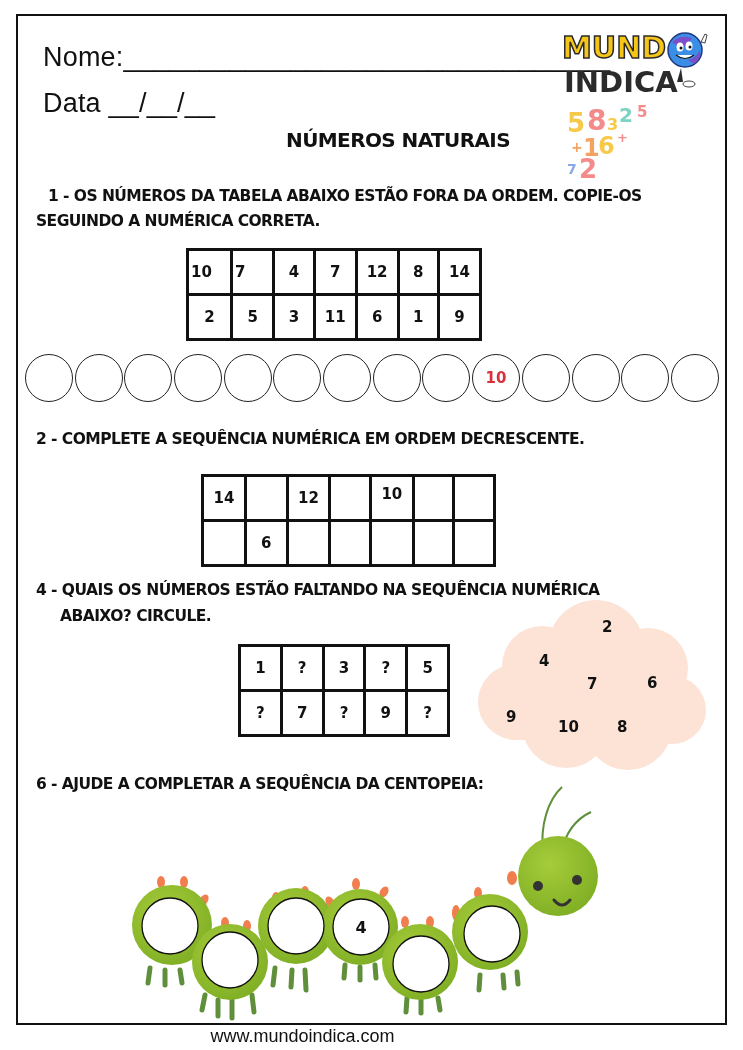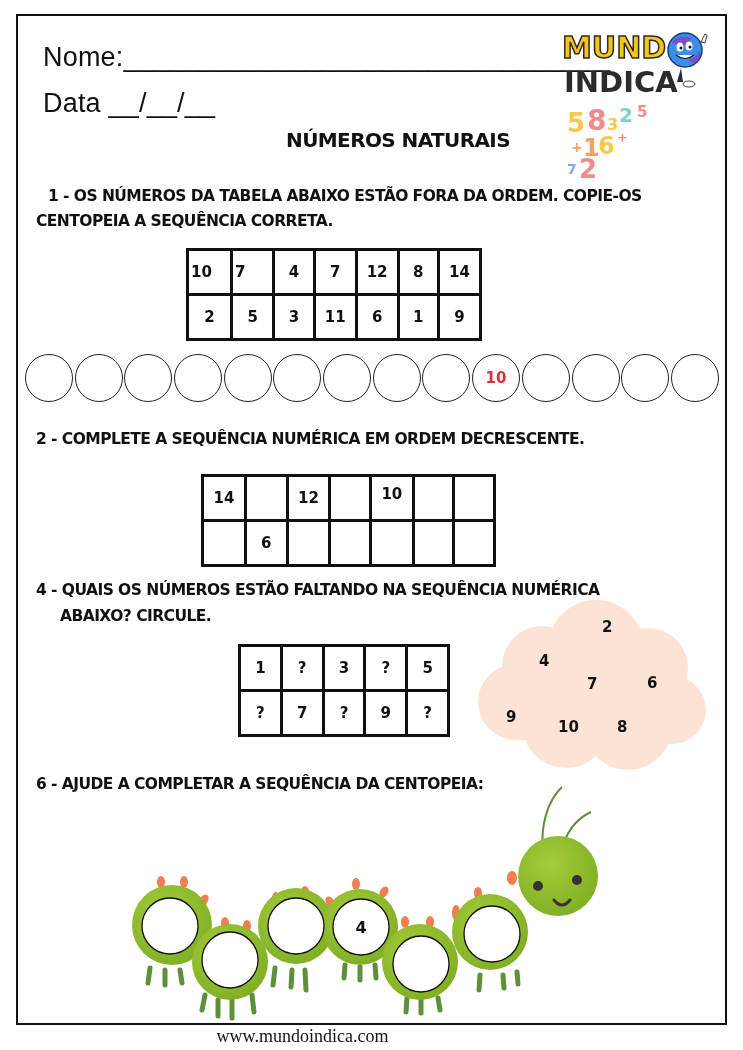--- a/index.html
+++ b/index.html
@@ -13,21 +13,21 @@
   .q { font-family: "DejaVu Sans", sans-serif; font-weight: 700; font-size: 15.5px; letter-spacing: -0.55px; line-height: 26px; color: #111; }
   table.grid { position: absolute; border-collapse: collapse; }
   table.grid td { border: 3px solid #111; padding: 0; text-align: center; vertical-align: middle;
                   font-family: "DejaVu Sans", sans-serif; font-weight: 700; font-size: 15px; color: #111; }
   .circle { position: absolute; width: 48px; height: 48px; border: 1.3px solid #222; border-radius: 50%;
             display: flex; align-items: center; justify-content: center; box-sizing: border-box;
             font-weight: 700; font-size: 15px; }
   .cloud-num { position: absolute; font-weight: 700; font-size: 15px; color: #111; }
   .seg-label { position: absolute; font-weight: 700; font-size: 16px; color: #111; transform: translate(-50%, -50%); }
   .footer { position: absolute; left: 0; width: 605px; top: 1026px; text-align: center;
-            font-family: Liberation Serif, serif; font-size: 18px; color: #111; }
+            font-family: Liberation Sans, sans-serif; font-size: 18px; color: #111; }
 </style>
 </head>
 <body>
 
 <div class="frame"></div>
 
 <div class="abs nome" style="left:43px; top:42px;">Nome:________________________________</div>
 <div class="abs data" style="left:43px; top:88px;">Data __/__/__</div>
 <div class="abs title" style="left:246px; top:128px;margin-left:40px;">NÚMEROS NATURAIS</div>
 
@@ -61,21 +61,21 @@
     <text x="6" y="52" font-size="14" fill="#F5A15F">+</text>
     <text x="18" y="56" font-size="24" fill="#F5A15F">1</text>
     <text x="33" y="54" font-size="24" fill="#F7C948">6</text>
     <text x="52" y="42" font-size="13" fill="#F48A8A">+</text>
     <text x="2" y="74" font-size="14" fill="#8aa8e8">7</text>
     <text x="14" y="78" font-size="26" fill="#F48A8A">2</text>
   </svg>
 </div>
 
 <div class="abs q" style="left:36px; top:183px;margin-left:12px;">1 - OS NÚMEROS DA TABELA ABAIXO ESTÃO FORA DA ORDEM. COPIE-OS</div>
-<div class="abs q" style="left:36px; top:208px;">CENTOPEIA A SEQUÊNCIA CORRETA.</div>
+<div class="abs q" style="left:36px; top:208px;">SEGUINDO A NUMÉRICA CORRETA.</div>
 
 <table class="grid" style="left:186px; top:248px; width:296px; height:91px;">
   <tbody>
       <tr style="height:45px;">
     <td style="width:42px; text-align:left; padding-left:2px;">10</td>
     <td style="width:42px; text-align:left; padding-left:2px;">7</td>
     <td style="width:42px;">4</td>
     <td style="width:42px;">7</td>
     <td style="width:42px;">12</td>
     <td style="width:42px;">8</td>

